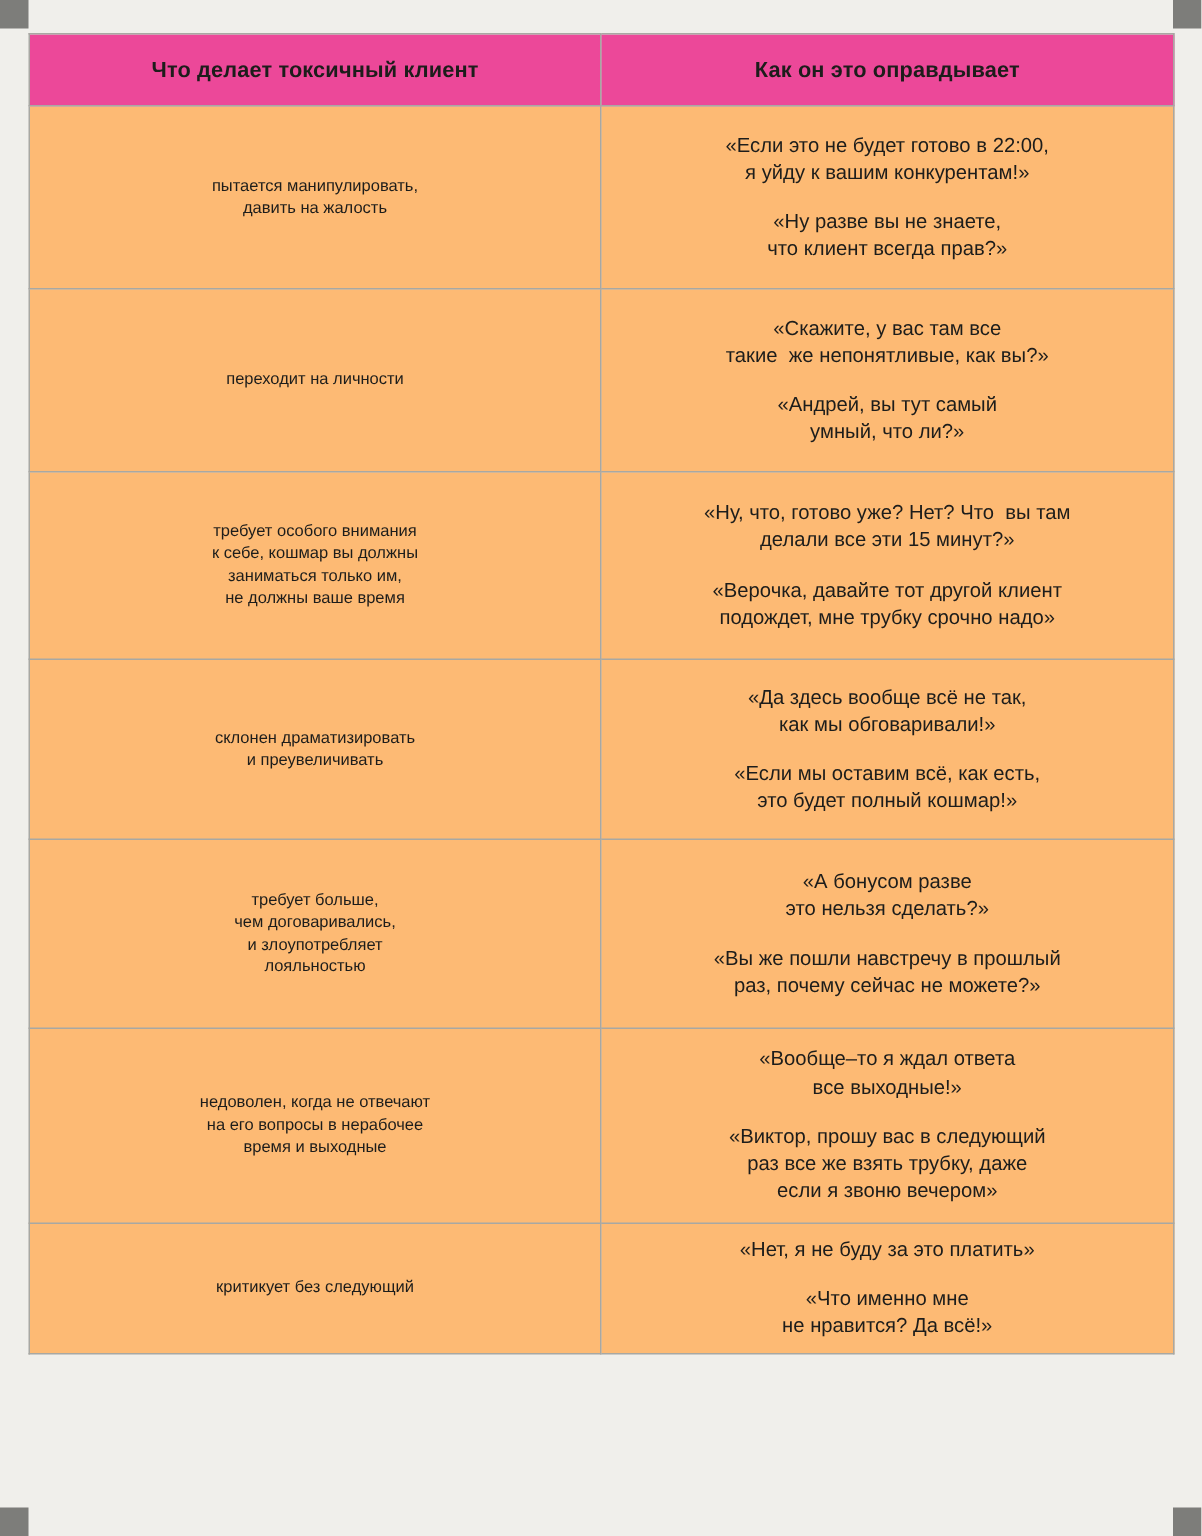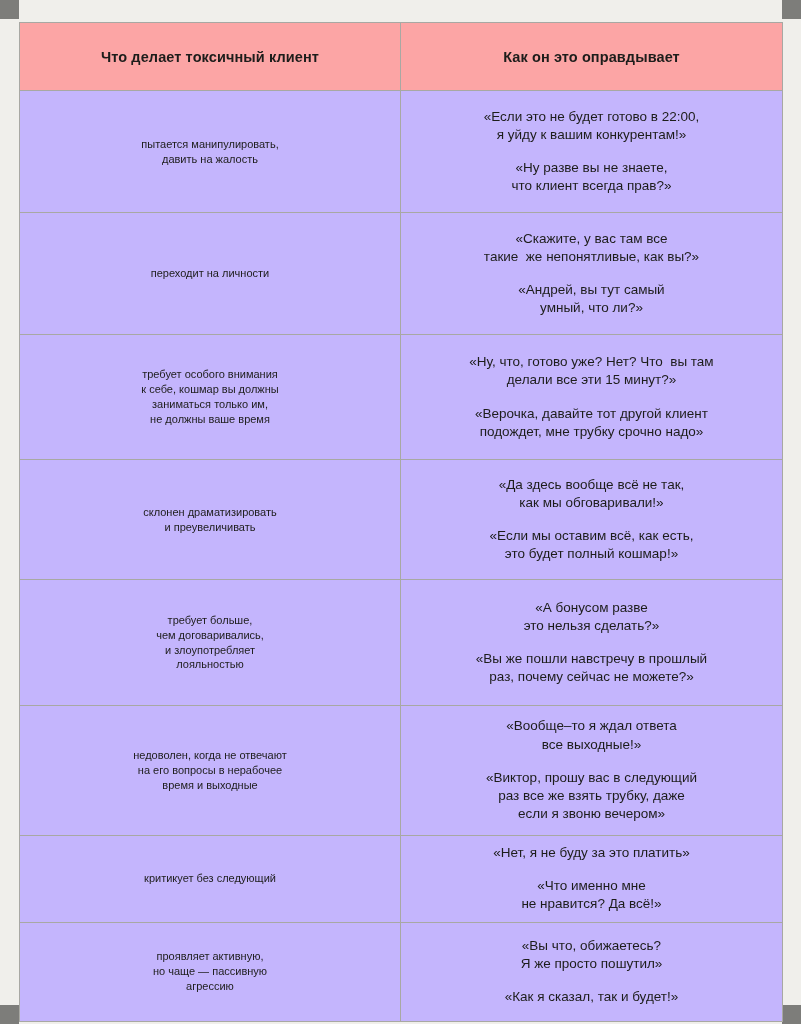--- a/index.html
+++ b/index.html
@@ -47,30 +47,30 @@
     text-align: center;
     vertical-align: middle;
     color: #1d1d1b;
   }
 
   
   col.col-behaviour { width: 381px; }
   col.col-excuse    { width: 382px; }
 
   thead th {
-    background: #fca5a5;
-    height: 68px;
+    background: #ec4899;
+    height: 48px;
     font-size: 14.5px;
     font-weight: bold;
     letter-spacing: 0.1px;
     padding: 6px 10px;
   }
 
   tbody td {
-    background: #c4b5fd;
+    background: #fdba74;
     font-size: 13.5px;
     line-height: 1.35;
     padding: 8px 14px;
   }
 
   td.behaviour-cell {
     font-size: 11px;
   }
 
   td.excuse-cell {
@@ -224,31 +224,15 @@
           <td class="excuse-cell">
             <div class="quote-block">
               <div class="quote-line">«Нет, я не буду за это платить»</div>
             </div>
             <div class="quote-block">
               <div class="quote-line">«Что именно мне</div>
               <div class="quote-line">не нравится? Да всё!»</div>
             </div>
           </td>
         </tr>
-        <tr class="row-h-99">
-          <td class="behaviour-cell">
-            <div class="behaviour-line">проявляет активную,</div>
-            <div class="behaviour-line">но чаще — пассивную</div>
-            <div class="behaviour-line">агрессию</div>
-          </td>
-          <td class="excuse-cell">
-            <div class="quote-block">
-              <div class="quote-line">«Вы что, обижаетесь?</div>
-              <div class="quote-line">Я же просто пошутил»</div>
-            </div>
-            <div class="quote-block">
-              <div class="quote-line">«Как я сказал, так и будет!»</div>
-            </div>
-          </td>
-        </tr>
       </tbody>
   </table>
 </div>
 
 </body></html>

